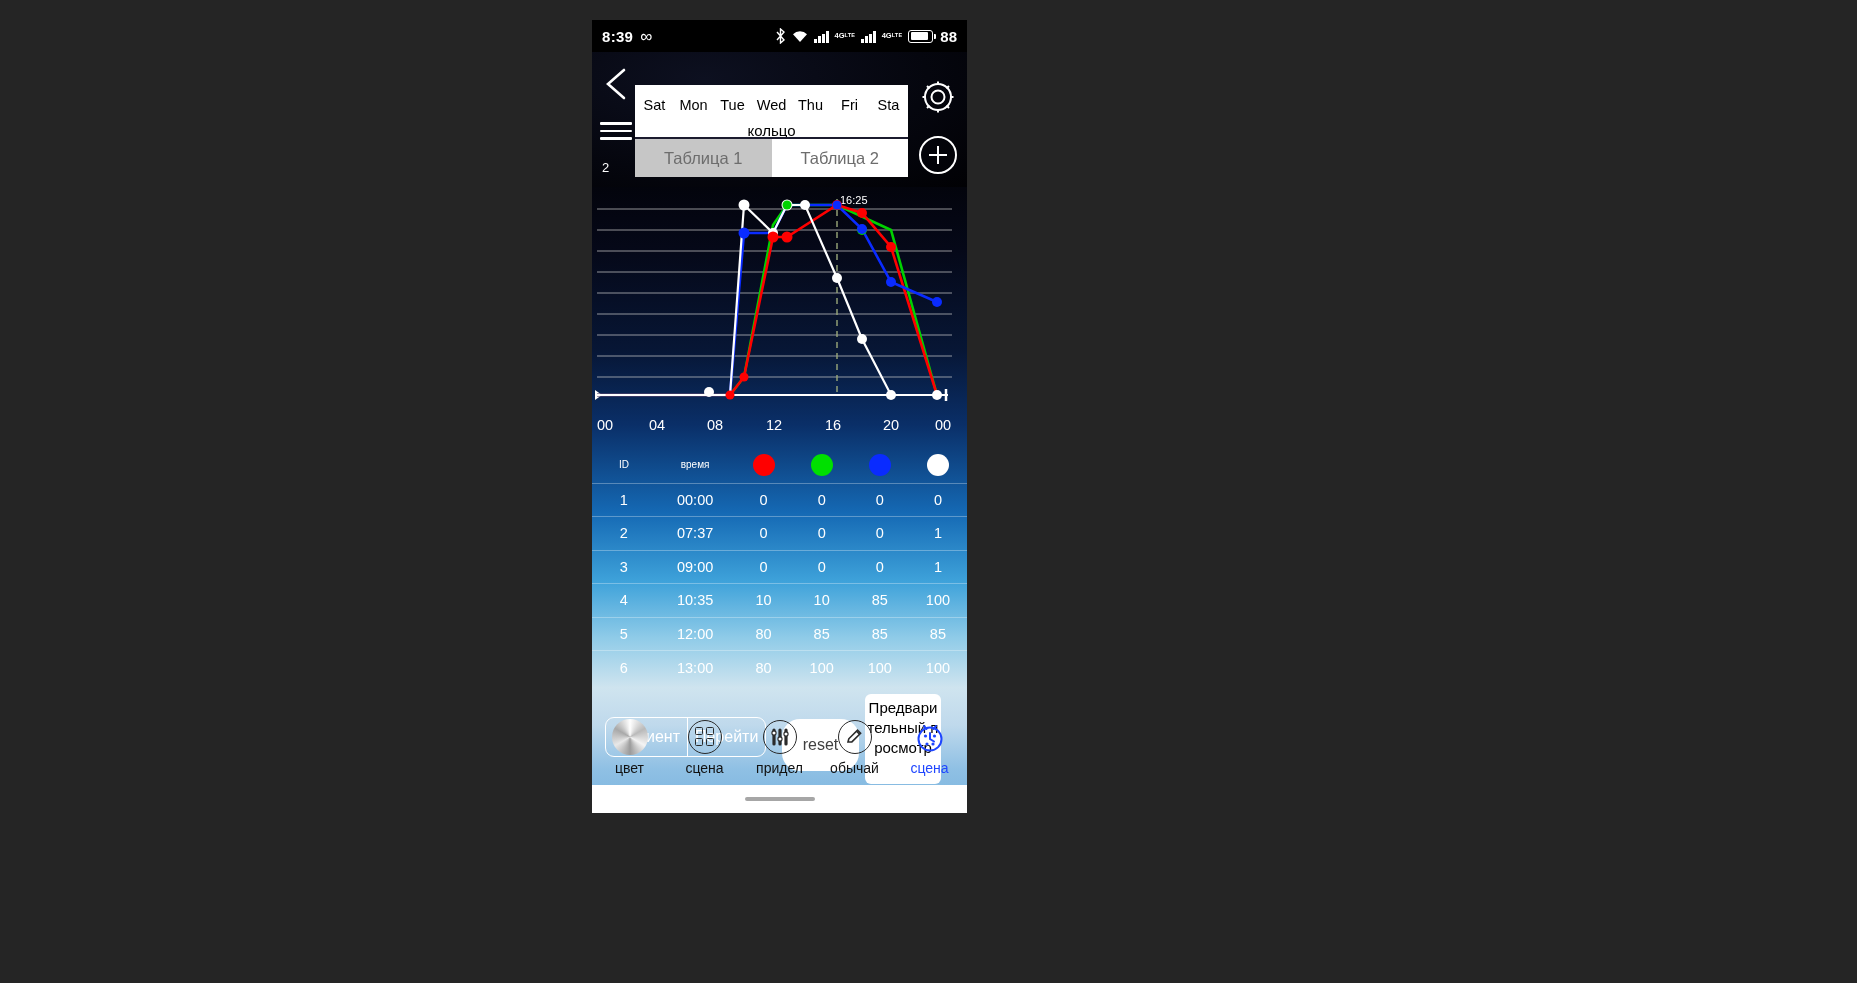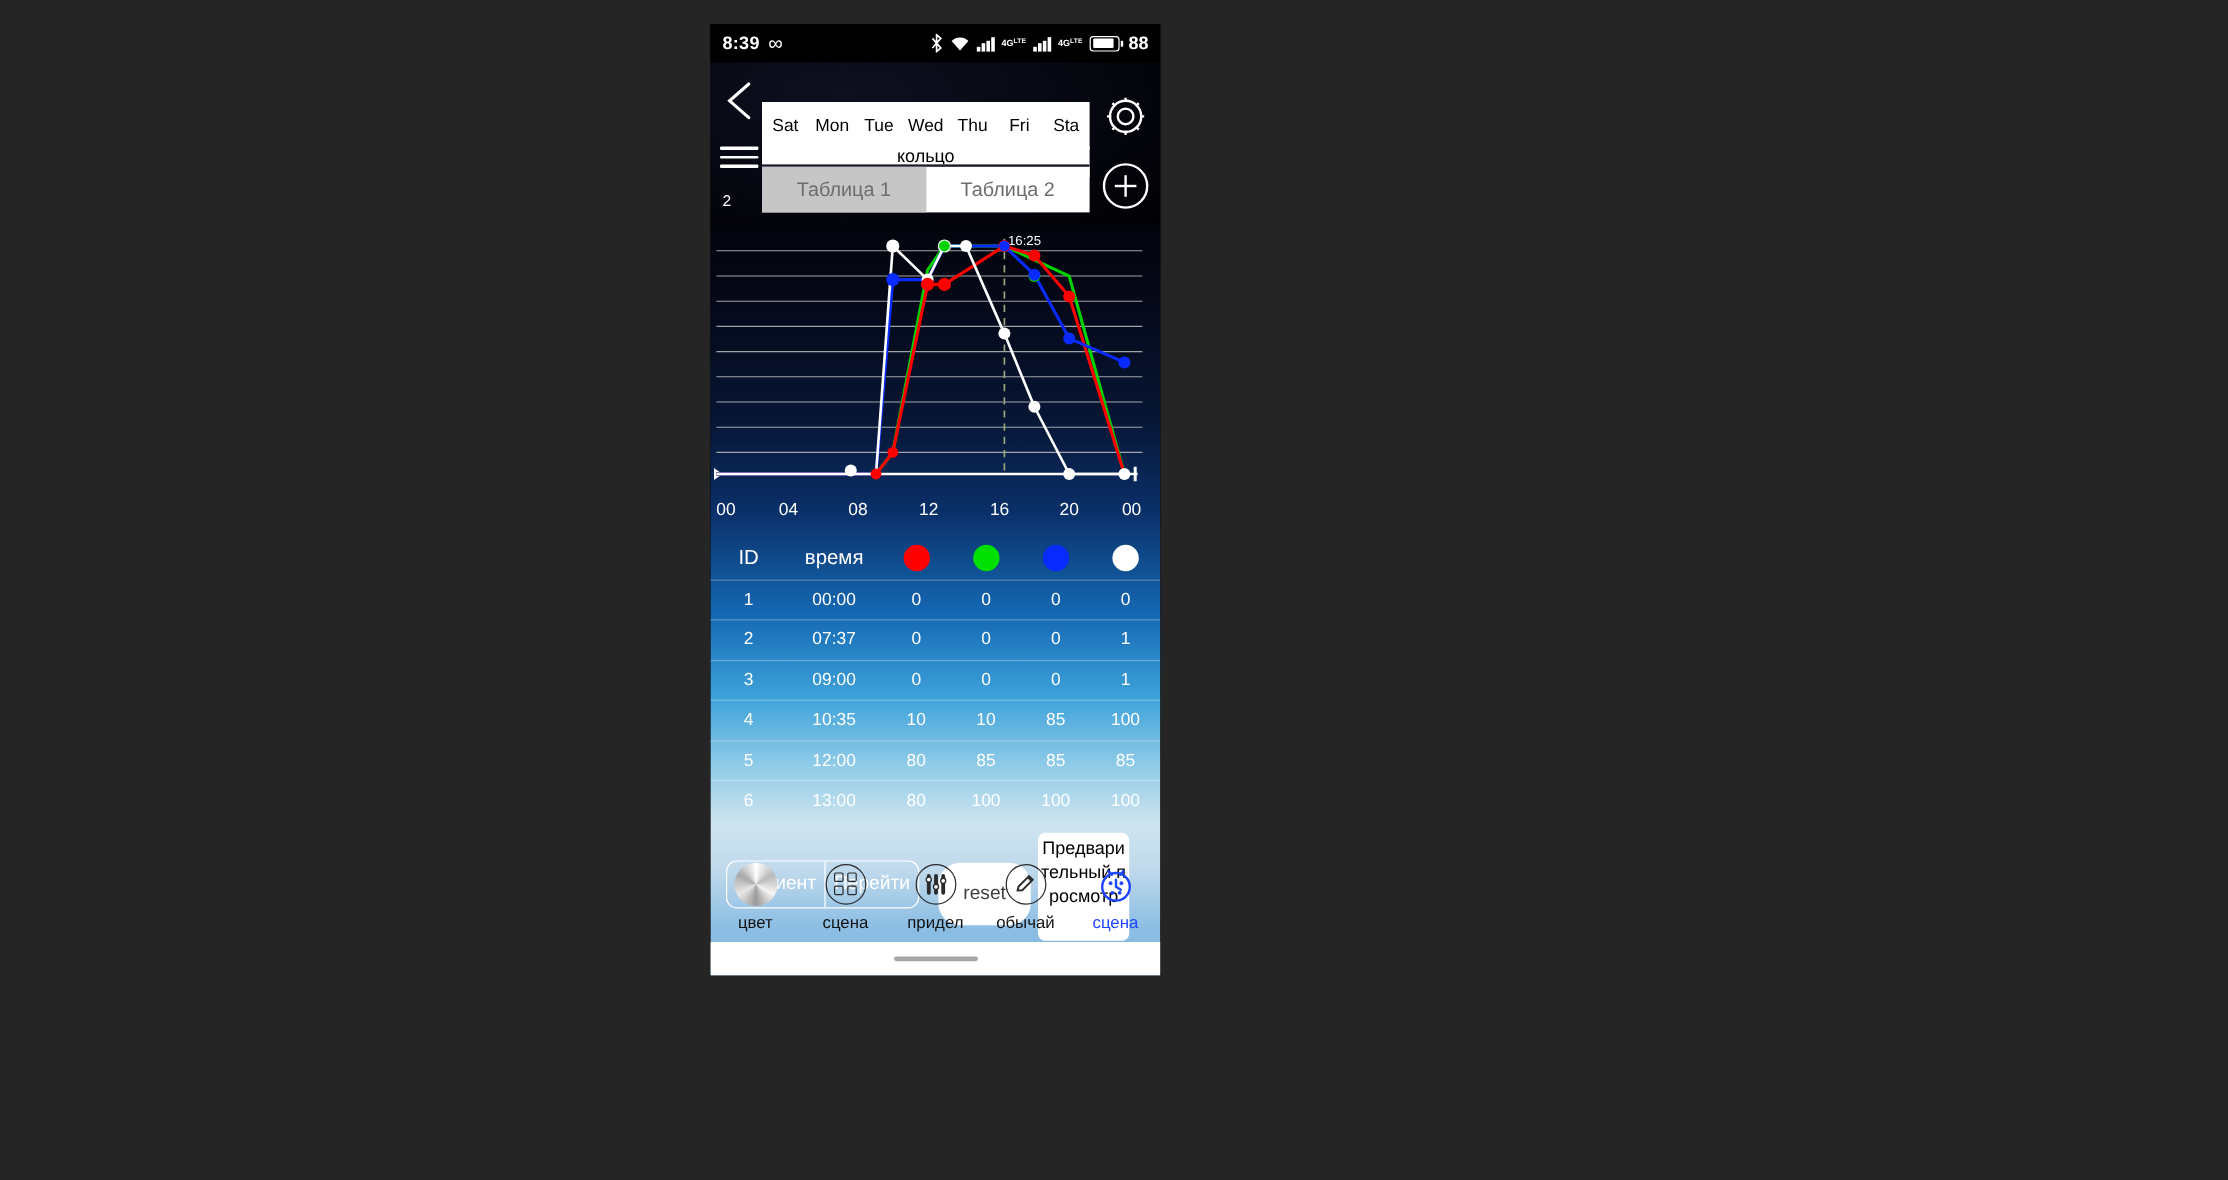--- a/index.html
+++ b/index.html
@@ -70,21 +70,21 @@
   
   .chart-wrap { position:relative; height:230px; }
   .chart-wrap svg { display:block; }
   .xaxis { position:relative; height:26px; }
   .xaxis span { position:absolute; font-size:14.5px; color:#fff; transform:translateX(-50%); }
 
   
   .tbl { width:100%; border-collapse:collapse; margin-top:4px; }
   .tbl th, .tbl td { text-align:center; color:#fff; font-size:14.5px; font-weight:normal;
                      height:33.5px; vertical-align:middle; }
-  .tbl th { height:36px; font-size:17px; }
+  .tbl th { height:36px; font-size:10px; }
   .tbl tbody tr { border-top:1px solid rgba(255,255,255,.30); }
   .dot { display:inline-block; width:22px; height:22px; border-radius:50%; vertical-align:middle; }
   .col-id { width:17%; } .col-time { width:21%; } .col-v { width:15.5%; }
 
   
   .actions { position:relative; height:96px; }
   .seg { position:absolute; left:13px; top:33px; display:flex;
          border:1.6px solid #fff; border-radius:9px; overflow:hidden; height:40px; }
   .seg div { display:flex; align-items:center; justify-content:center; padding:0 7px;
              color:#fff; font-size:16px; }

